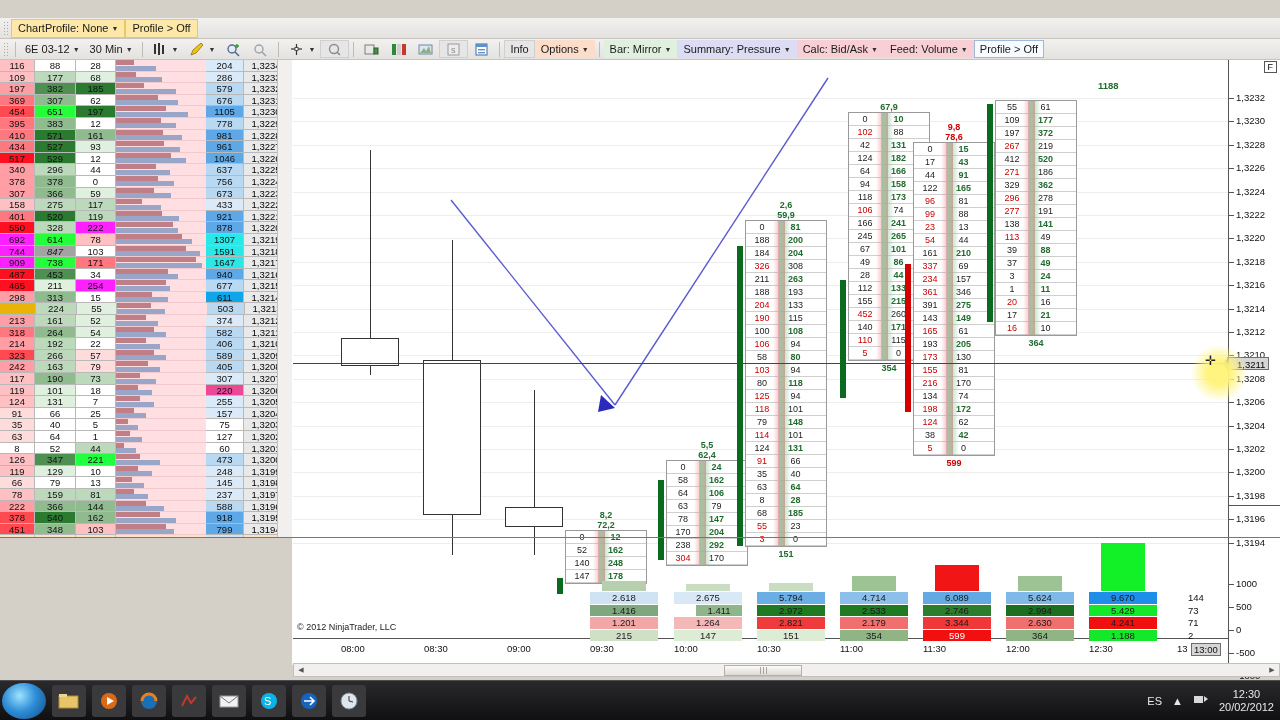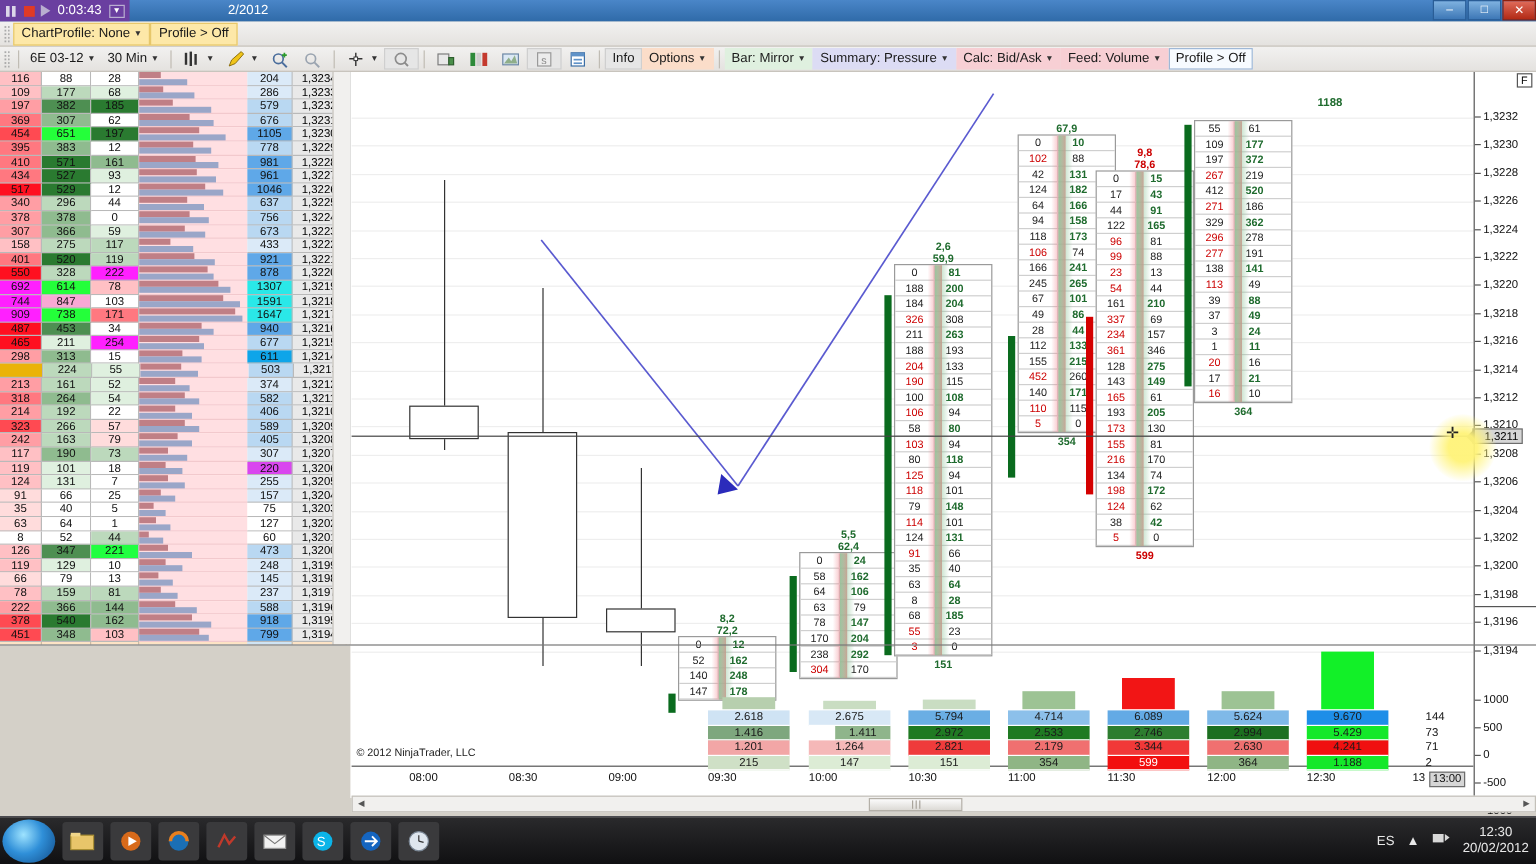--- a/index.html
+++ b/index.html
@@ -168,35 +168,20 @@
   .tbtray { position:absolute; right:6px; top:0; height:40px; display:flex; align-items:center;
      color:#e8e8e8; font-size:11px; gap:10px; }
   .clock { text-align:center; line-height:13px; }
   .chart-bg-fill { position:absolute; left:0; top:0; width:935px; height:477px; background:#fff; }
 </style>
 </head>
 <body>
 
 <div id="app">
 
-  <div class="titlebar">
-    <div class="recorder">
-      <span class="rec-ico ico-pause"></span>
-      <span class="rec-ico ico-stop"></span>
-      <span class="rec-ico ico-play"></span>
-      <span class="rec-time">0:03:43</span>
-      <span class="rec-drop">▼</span>
-    </div>
-    <span class="title-date" style="margin-left:190px">2/2012</span>
-    <div class="winbtns">
-      <div class="winbtn">–</div>
-      <div class="winbtn">□</div>
-      <div class="winbtn close">✕</div>
-    </div>
-  </div>
 
   <div class="tbrow" id="tb1">
     <div class="dotgrip"></div>
     <div class="tbchunk sel">
       <span>ChartProfile: None</span>
       <span class="caret">▼</span>
     </div>
     <div class="tbchunk sel">
       <span>Profile &gt; Off</span>
     </div>
@@ -518,21 +503,21 @@
             <div class="lc c3" style="background: rgb(255, 192, 196); color: rgb(17, 17, 17);">78</div>
             <div class="hist">
               <div class="bidbar" style="width: 66px;"></div>
               <div class="askbar" style="width: 76px;"></div>
             </div>
             <div class="lc c4" style="background: rgb(42, 232, 232); color: rgb(17, 17, 17);">1307</div>
             <div class="lc c5">1,3219</div>
           </div>
           <div class="lrow">
             <div class="lc c1" style="background: rgb(255, 32, 255); color: rgb(17, 17, 17);">744</div>
-            <div class="lc c2" style="background: #f9a8d4; color: rgb(17, 17, 17);">847</div>
+            <div class="lc c2" style="background: #a3a3a3; color: rgb(17, 17, 17); font-style: italic;">847</div>
             <div class="lc c3" style="background: rgb(255, 255, 255); color: rgb(17, 17, 17);">103</div>
             <div class="hist">
               <div class="bidbar" style="width: 70px;"></div>
               <div class="askbar" style="width: 84px;"></div>
             </div>
             <div class="lc c4" style="background: rgb(42, 232, 232); color: rgb(17, 17, 17);">1591</div>
             <div class="lc c5">1,3218</div>
           </div>
           <div class="lrow">
             <div class="lc c1" style="background: rgb(255, 32, 255); color: rgb(17, 17, 17);">909</div>
@@ -656,21 +641,21 @@
             <div class="lc c5">1,3207</div>
           </div>
           <div class="lrow">
             <div class="lc c1" style="background: rgb(255, 192, 196); color: rgb(17, 17, 17);">119</div>
             <div class="lc c2" style="background: rgb(223, 240, 223); color: rgb(17, 17, 17);">101</div>
             <div class="lc c3" style="background: rgb(255, 255, 255); color: rgb(17, 17, 17);">18</div>
             <div class="hist">
               <div class="bidbar" style="width: 22px;"></div>
               <div class="askbar" style="width: 36px;"></div>
             </div>
-            <div class="lc c4" style="background: #d946ef; color: rgb(17, 17, 17);">220</div>
+            <div class="lc c4" style="background: #ec4899; color: rgb(17, 17, 17);">220</div>
             <div class="lc c5">1,3206</div>
           </div>
           <div class="lrow">
             <div class="lc c1" style="background: rgb(255, 192, 196); color: rgb(17, 17, 17);">124</div>
             <div class="lc c2" style="background: rgb(223, 240, 223); color: rgb(17, 17, 17);">131</div>
             <div class="lc c3" style="background: rgb(255, 255, 255); color: rgb(17, 17, 17);">7</div>
             <div class="hist">
               <div class="bidbar" style="width: 24px;"></div>
               <div class="askbar" style="width: 38px;"></div>
             </div>
@@ -1186,21 +1171,21 @@
                 </div>
                 <div class="cl-row">
                   <div class="cl-b hi">234</div>
                   <div class="cl-a">157</div>
                 </div>
                 <div class="cl-row">
                   <div class="cl-b hi">361</div>
                   <div class="cl-a">346</div>
                 </div>
                 <div class="cl-row">
-                  <div class="cl-b">128</div>
+                  <div class="cl-b">391</div>
                   <div class="cl-a hi">275</div>
                 </div>
                 <div class="cl-row">
                   <div class="cl-b">143</div>
                   <div class="cl-a hi">149</div>
                 </div>
                 <div class="cl-row">
                   <div class="cl-b hi">165</div>
                   <div class="cl-a">61</div>
                 </div>

